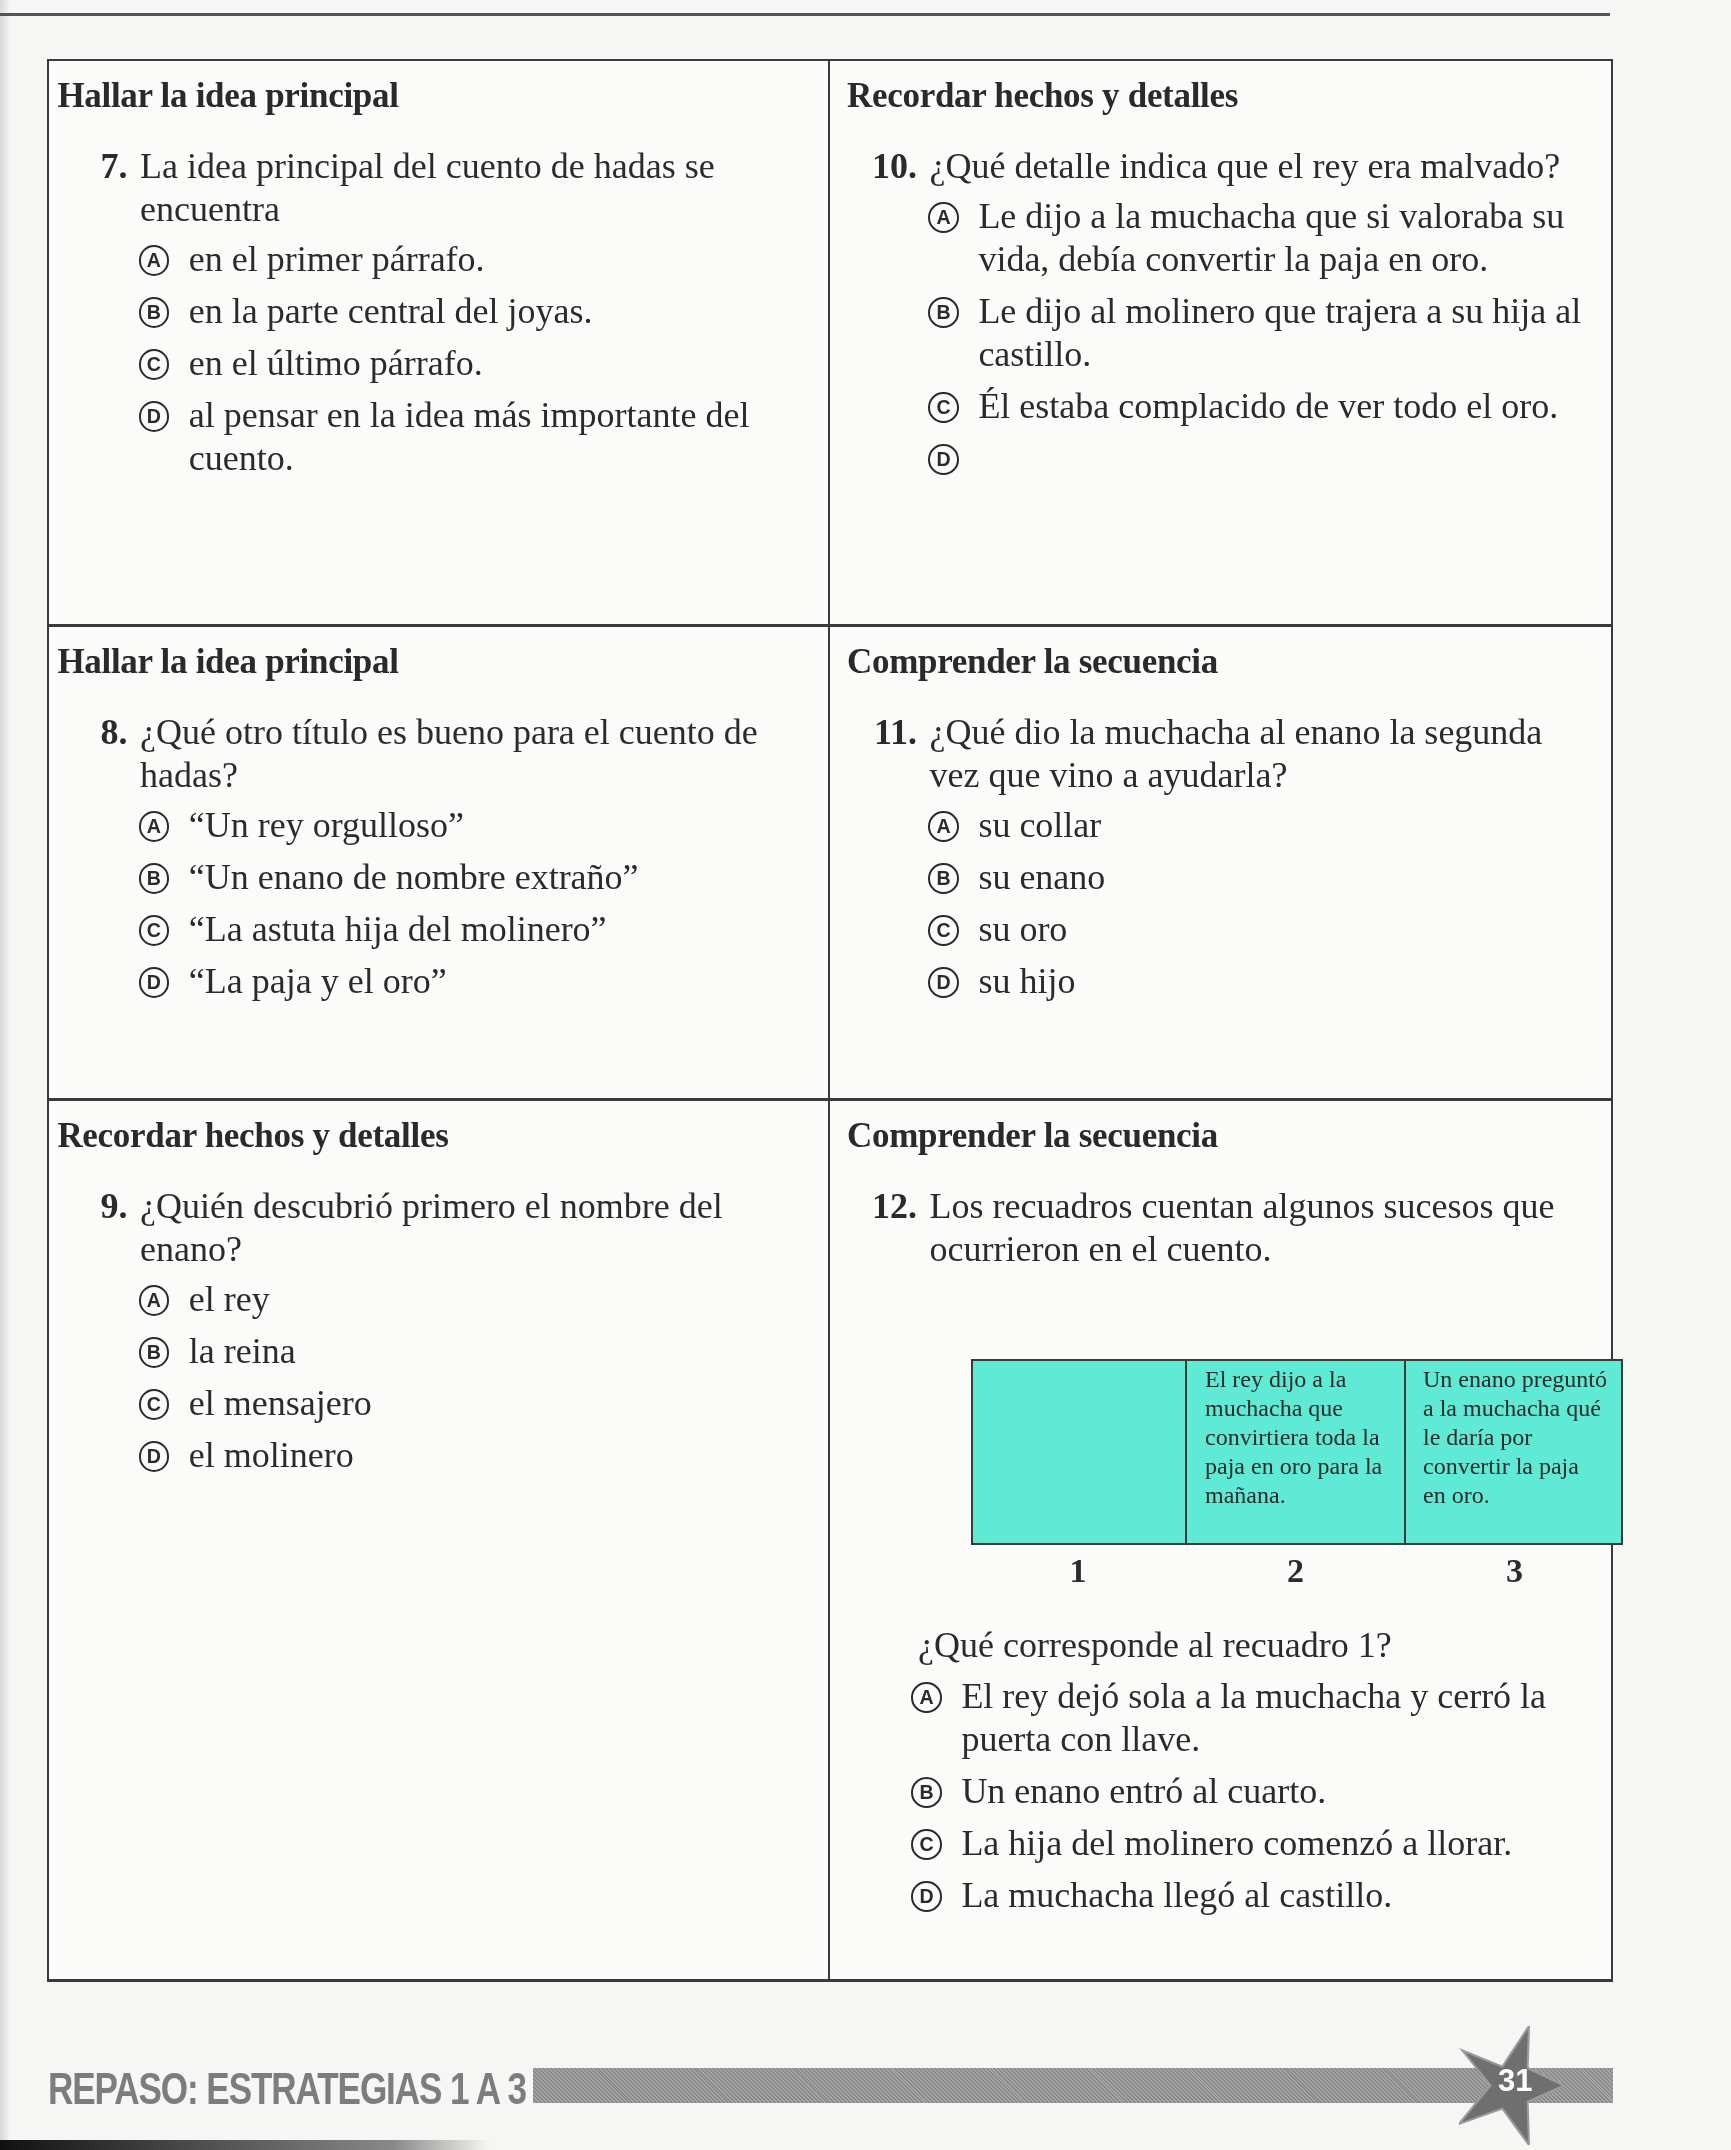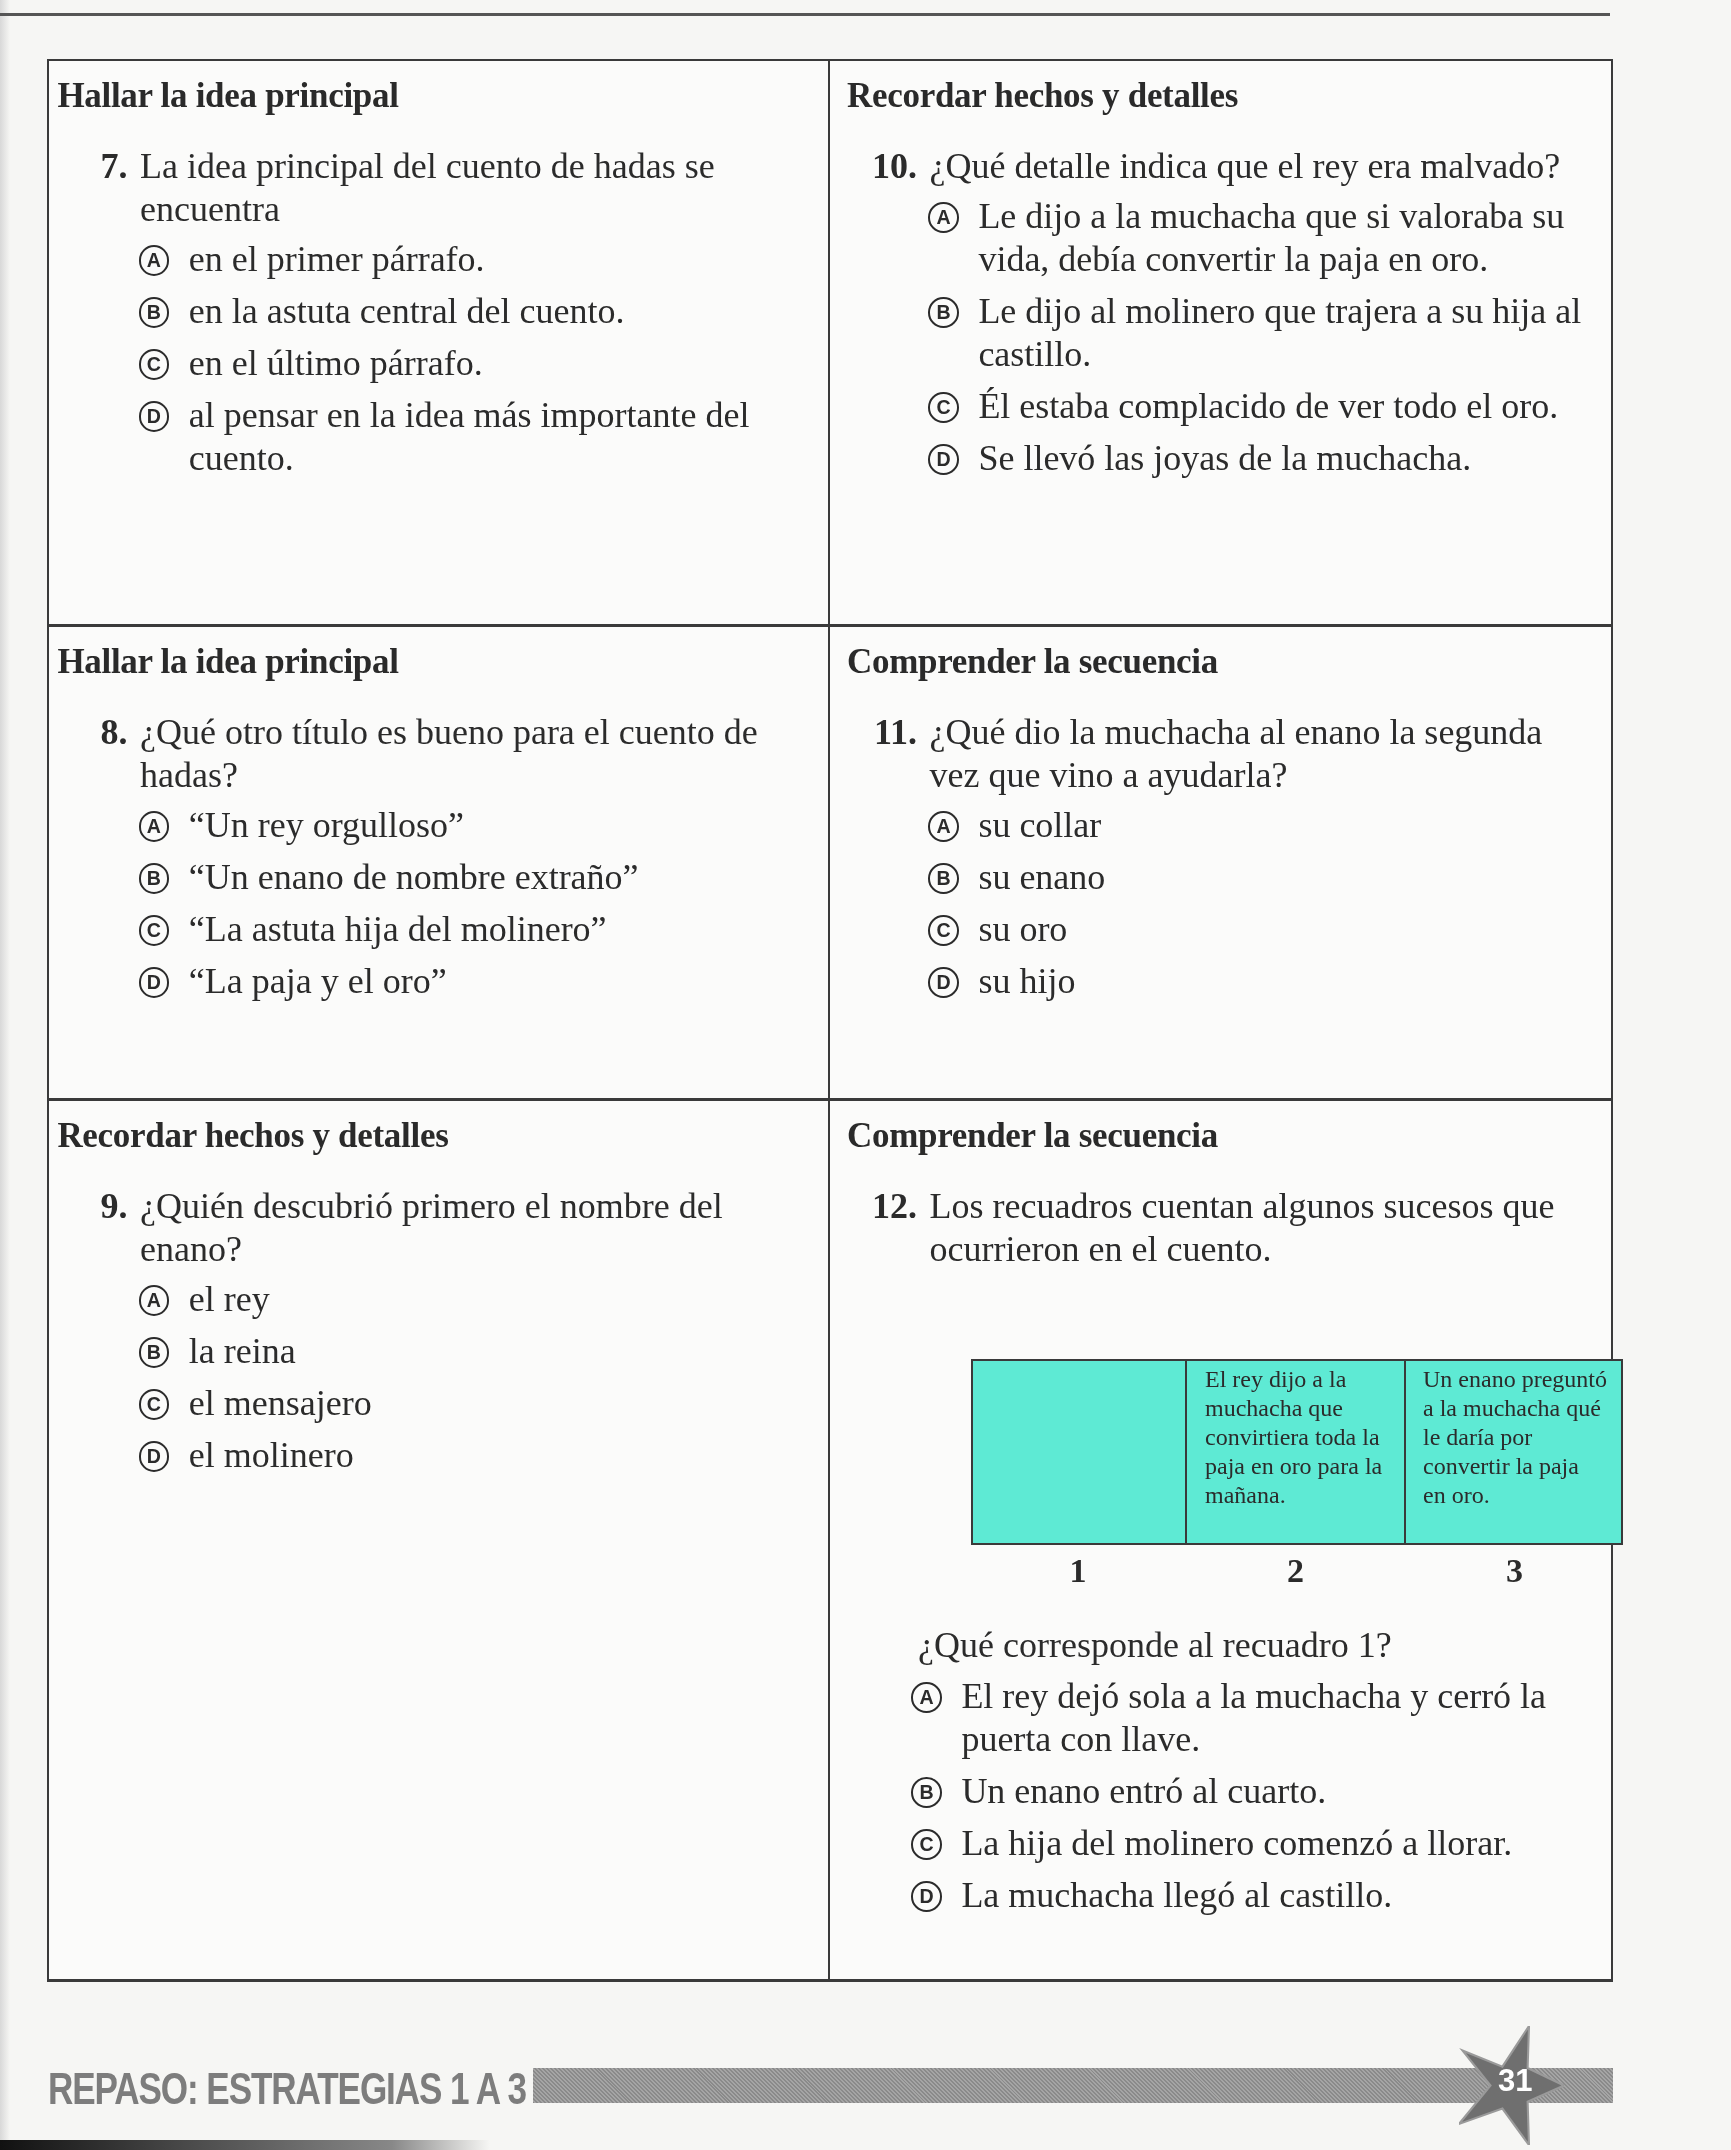--- a/index.html
+++ b/index.html
@@ -99,21 +99,21 @@
       <span class="qnum">7.</span>
       <span class="qtext">La idea principal del cuento de hadas se encuentra</span>
     </div>
     <div class="options">
       <div class="option">
           <span class="bubble">A</span>
           <span class="opt-text">en el primer párrafo.</span>
         </div>
       <div class="option">
           <span class="bubble">B</span>
-          <span class="opt-text">en la astuta central del cuento.</span>
+          <span class="opt-text">en la parte central del joyas.</span>
         </div>
       <div class="option">
           <span class="bubble">C</span>
           <span class="opt-text">en el último párrafo.</span>
         </div>
       <div class="option">
           <span class="bubble">D</span>
           <span class="opt-text">al pensar en la idea más importante del cuento.</span>
         </div>
     </div>
@@ -133,21 +133,20 @@
       <div class="option">
           <span class="bubble">B</span>
           <span class="opt-text">Le dijo al molinero que trajera a su hija al castillo.</span>
         </div>
       <div class="option">
           <span class="bubble">C</span>
           <span class="opt-text">Él estaba complacido de ver todo el oro.</span>
         </div>
       <div class="option">
           <span class="bubble">D</span>
-          <span class="opt-text">Se llevó las joyas de la muchacha.</span>
         </div>
     </div>
   </div>
 
   <div class="cell c-left r2">
     <div class="heading">Hallar la idea principal</div>
     <div class="question">
       <span class="qnum">8.</span>
       <span class="qtext">¿Qué otro título es bueno para el cuento de hadas?</span>
     </div>

